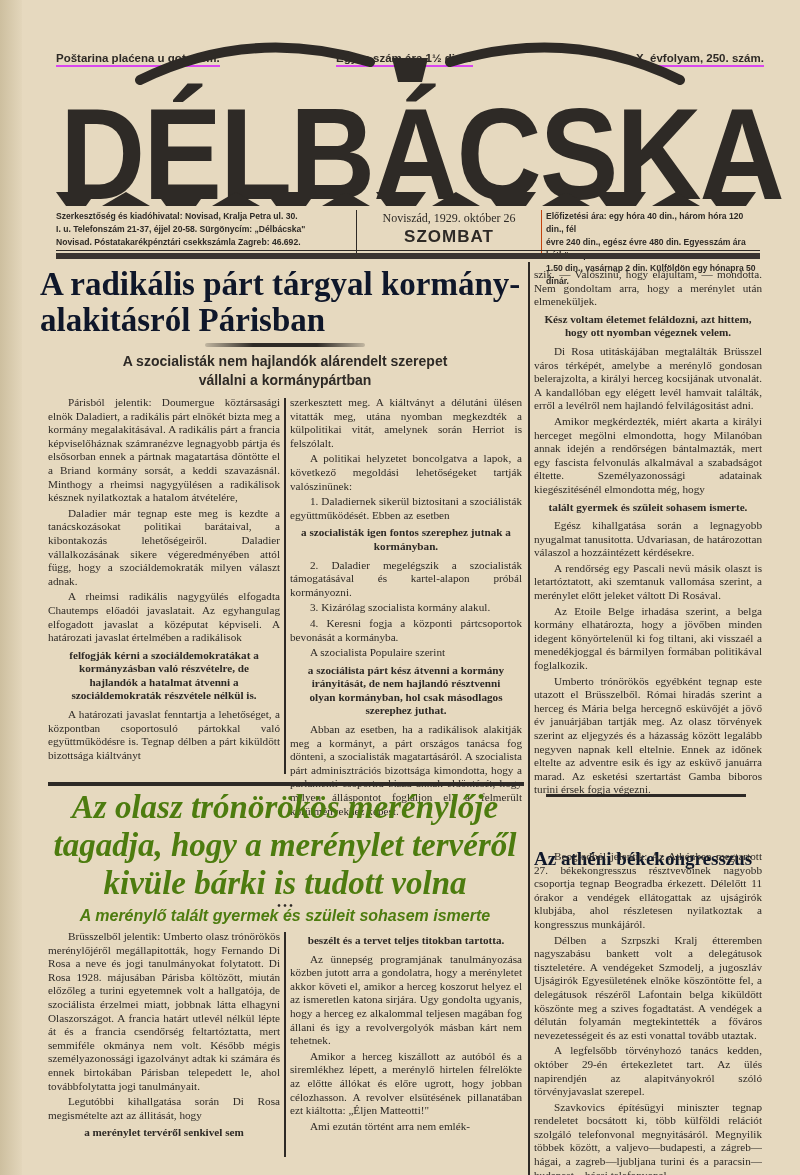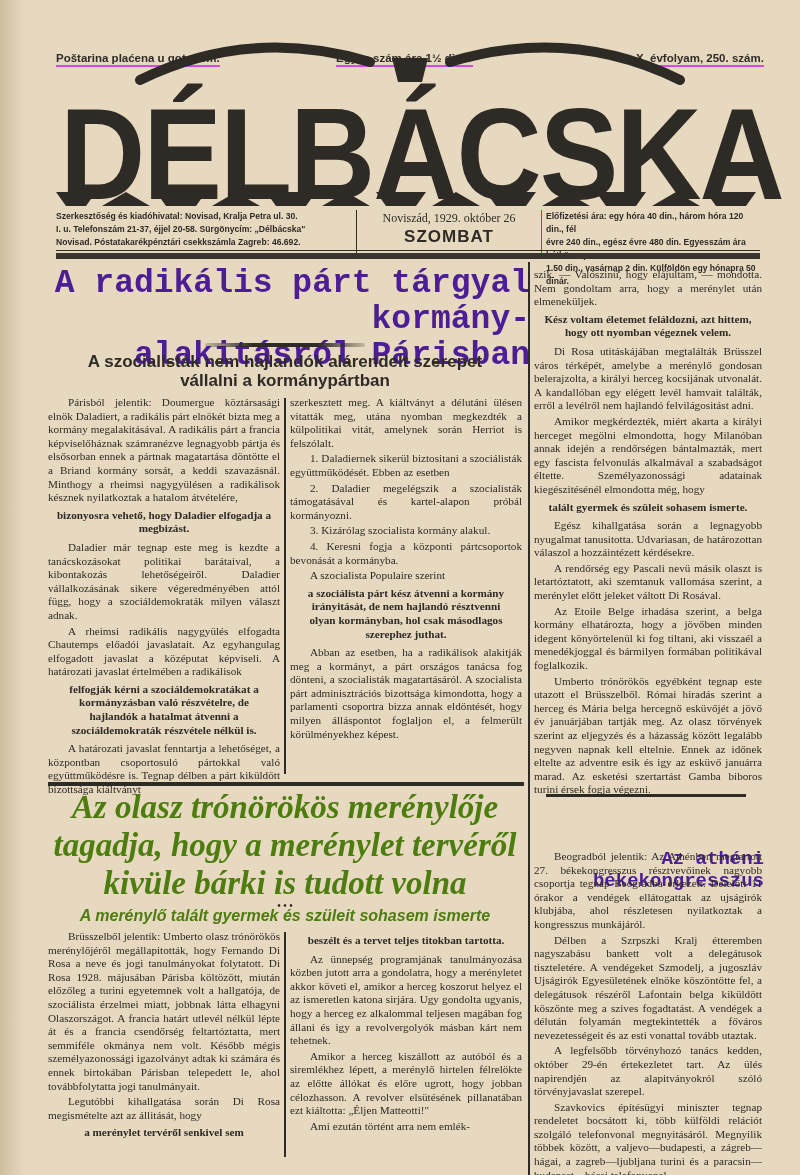--- a/index.html
+++ b/index.html
@@ -21,21 +21,21 @@
   
   .infobar { position:absolute; left:16px; top:208px; width:704px; height:50px; font-family:"Liberation Sans", sans-serif; font-size:8.6px; font-weight:bold; line-height:13px; }
   .info-left { position:absolute; left:0; top:2px; width:297px; }
   .info-mid { position:absolute; left:300px; top:2px; width:184px; height:46px; border-left:1px solid #2e2a26; border-right:1px solid #c2410c; text-align:center; }
   .info-mid .date { font-family:"Liberation Serif", serif; font-weight:normal; font-size:12px; line-height:16px; }
   .info-mid .day { font-family:"Liberation Sans", sans-serif; font-weight:bold; font-size:17px; line-height:22px; letter-spacing:1px; }
   .info-right { position:absolute; left:490px; top:2px; width:214px; }
   .rule-thin { position:absolute; left:16px; width:704px; height:1px; background:#2e2a26; }
   .rule-thick { position:absolute; left:16px; width:704px; height:6px; background:#3a3430; }
   
-  .h1 { font-family:Liberation Mono, monospace; font-weight:bold; text-align:right; color:#4c1d95; }
+  .h1 { font-family:Liberation Serif, serif; font-weight:bold; text-align:left; color:#0f172a; }
   .h-italic { font-family:"Liberation Serif", serif; font-weight:bold; font-style:italic; text-align:center; color:#4d7c0f; }
   .sub { font-family:"Liberation Sans", sans-serif; font-weight:bold; text-align:center; }
   .col { position:absolute; font-size:11.2px; line-height:13.6px; text-align:justify; }
   .col p { margin:0 0 2px 0; text-indent:20px; }
   .col p.noind { text-indent:0; }
   .col .bold { font-weight:bold; text-align:center; text-indent:0; margin:4px 8px 5px 8px; }
   .vrule { position:absolute; width:2px; background:#2e2a26; }
   .hr-taper { position:absolute; height:4px; background:linear-gradient(90deg, rgba(46,42,38,0.2), #2e2a26 30%, #2e2a26 70%, rgba(46,42,38,0.2)); border-radius:2px; }
 </style>
 </head>
@@ -92,38 +92,39 @@
     </div>
   </div>
   <div class="rule-thin" style="top:250px;"></div>
   <div class="rule-thick" style="top:253px;"></div>
 
   <div class="h1 abs" style="left:0; top:266px; width:490px; font-size:33px; line-height:36px;">
     <div>A radikális párt tárgyal kormány-</div>
     <div>alakitásról Párisban</div>
   </div>
   <div class="hr-taper" style="left:165px; top:343px; width:160px;"></div>
-  <div class="sub abs" style="left:0; top:352px; width:490px; font-size:17px; line-height:19px;">
+  <div class="sub abs" style="left:0; top:352px; width:490px; font-size:14px; line-height:19px;">
     <div>A szocialisták nem hajlandók alárendelt szerepet</div>
     <div>vállalni a kormánypártban</div>
   </div>
 
   <div class="col" style="left:8px; top:396px; width:232px;">
     <p>Párisból jelentik: Doumergue köztársasági elnök Daladiert, a radikális párt elnökét bizta meg a kormány megalakitásával. A radikális párt a francia képviselőháznak számranézve legnagyobb pártja és elsősorban ennek a pártnak magatartása döntötte el a Briand kormány sorsát, a keddi szavazásnál. Minthogy a rheimsi nagygyülésen a radikálisok késznek nyilatkoztak a hatalom átvételére,</p>
-    <p class="bold">bizonyosra vehető, hogy Daladier elfogadja a megbizást.</p>
     <p>Daladier már tegnap este meg is kezdte a tanácskozásokat politikai barátaival, a kibontakozás lehetőségeiről. Daladier vállalkozásának sikere végeredményében attól függ, hogy a szociáldemokraták milyen választ adnak.</p>
     <p>A rheimsi radikális nagygyülés elfogadta Chautemps előadói javaslatait. Az egyhangulag elfogadott javaslat a középutat képviseli. A határozati javaslat értelmében a radikálisok</p>
     <p class="bold">felfogják kérni a szociáldemokratákat a kormányzásban való részvételre, de hajlandók a hatalmat átvenni a szociáldemokraták részvétele nélkül is.</p>
     <p>A határozati javaslat fenntartja a lehetőséget, a központban csoportosuló pártokkal való együttműködésre is. Tegnap délben a párt kiküldött bizottsága kiáltványt</p>
   </div>
   <div class="vrule" style="left:244px; top:398px; height:376px;"></div>
 
   <div class="col" style="left:250px; top:396px; width:232px;">
     <p class="noind">szerkesztett meg. A kiáltványt a délutáni ülésen vitatták meg, utána nyomban megkezdték a külpolitikai vitát, amelynek során Herriot is felszólalt.</p>
+    <p>A politikai helyzetet boncolgatva a lapok, a következő megoldási lehetőségeket tartják valószinünek:</p>
     <p>1. Daladiernek sikerül biztositani a szociálisták együttműködését. Ebben az esetben</p>
+    <p class="bold">a szocialisták igen fontos szerephez jutnak a kormányban.</p>
     <p>2. Daladier megelégszik a szocialisták támogatásával és kartel-alapon próbál kormányozni.</p>
     <p>3. Kizárólag szocialista kormány alakul.</p>
     <p>4. Keresni fogja a központi pártcsoportok bevonását a kormányba.</p>
     <p>A szocialista Populaire szerint</p>
     <p class="bold">a szociálista párt kész átvenni a kormány irányitását, de nem hajlandó résztvenni olyan kormányban, hol csak másodlagos szerephez juthat.</p>
     <p>Abban az esetben, ha a radikálisok alakitják meg a kormányt, a párt országos tanácsa fog dönteni, a szocialisták magatartásáról. A szocialista párt adminisztrációs bizottsága kimondotta, hogy a parlamenti csoportra bizza annak eldöntését, hogy milyen álláspontot foglaljon el, a felmerült körülményekhez képest.</p>
   </div>
 
   <div class="vrule" style="left:488px; top:262px; height:913px;"></div>
 

